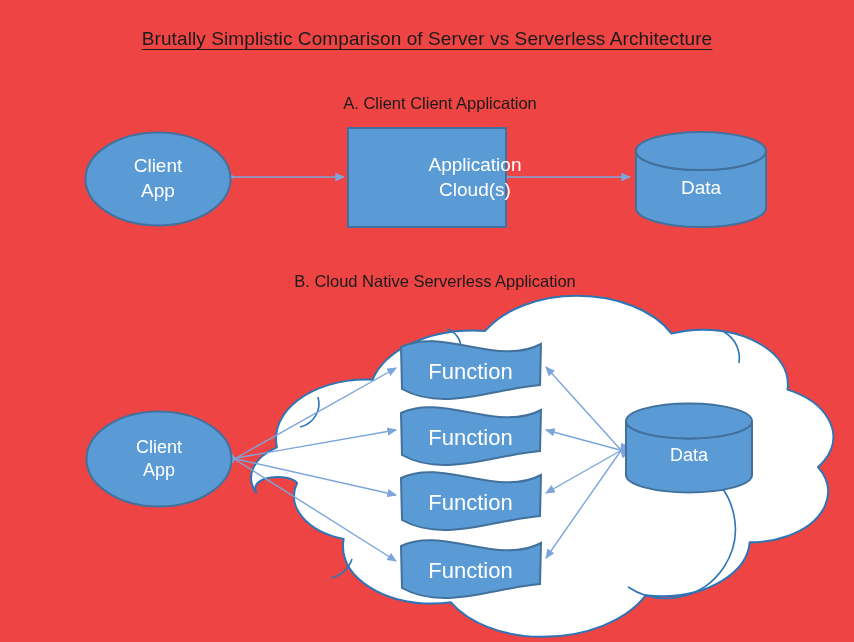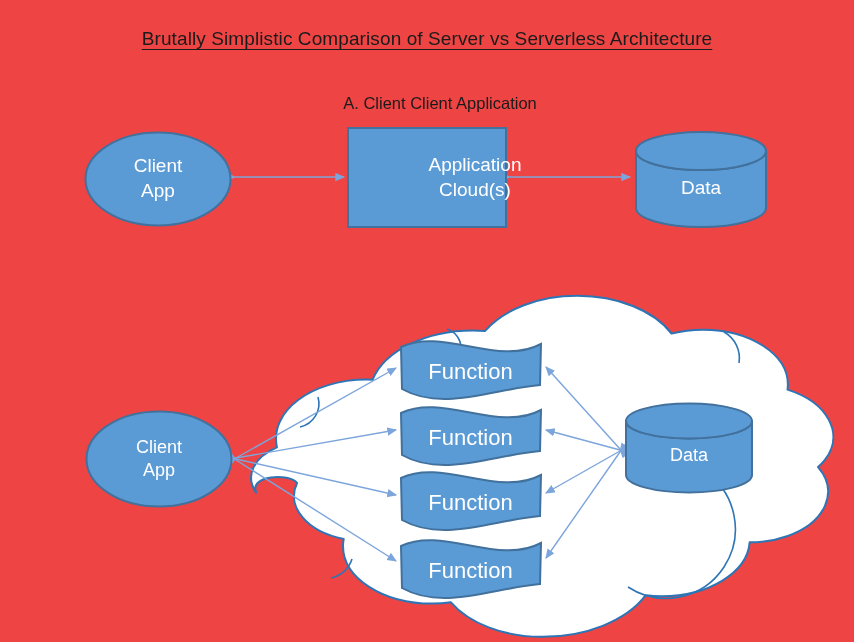--- a/index.html
+++ b/index.html
@@ -123,20 +123,21 @@
   </div>
 
   <svg class="abs" style="left:634px;top:131px;" width="134" height="98" viewBox="0 0 134 98">
     <path class="fillshape" d="M 2,20 L 2,77 A 65,19 0 0 0 132,77 L 132,20 A 65,19 0 0 1 2,20 Z"></path>
     <ellipse class="fillshape" cx="67" cy="20" rx="65" ry="19"></ellipse>
   </svg>
   <div class="shape-label lbl-a" style="left:634px;top:147px;width:134px;height:82px;">
     <span>Data</span>
   </div>
 
+  <div class="heading heading-b">B. Cloud Native Serverless Application</div>
 
   <svg class="abs" style="left:85px;top:410px;" width="148" height="98" viewBox="0 0 148 98">
     <ellipse class="fillshape" cx="74" cy="49" rx="72.5" ry="47.5"></ellipse>
   </svg>
   <div class="shape-label lbl-b" style="left:85px;top:410px;width:148px;height:98px;">
     <span>Client</span>
     <span>App</span>
   </div>
 
   <svg class="abs" style="left:398px;top:337px;" width="145" height="59" viewBox="0 0 145 59">

